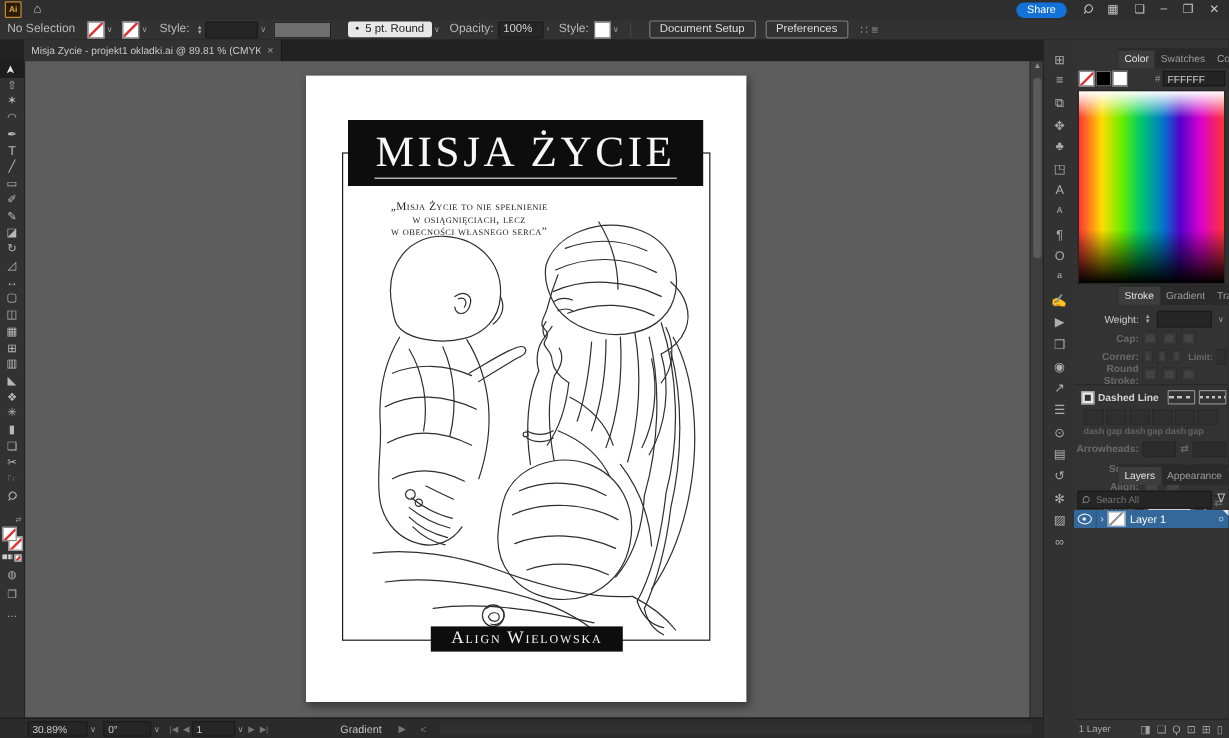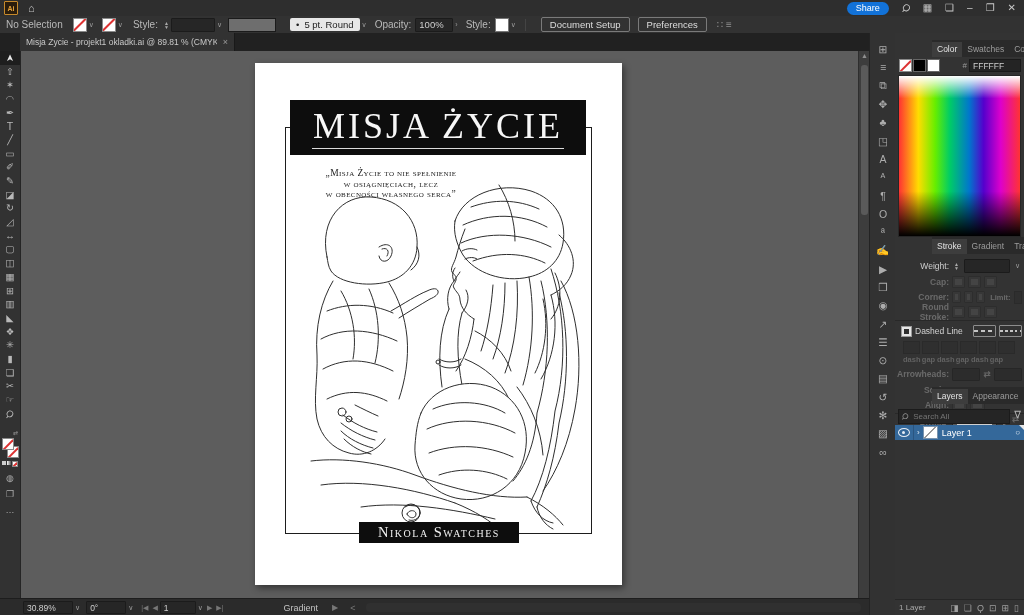--- a/index.html
+++ b/index.html
@@ -400,21 +400,21 @@
           <path d="M58,346 C100,340 150,348 192,358"></path>
           <path d="M152,342 C172,350 188,360 198,370"></path>
           <path d="M224,336 C240,344 252,354 260,364"></path>
           <circle cx="108" cy="352" r="9"></circle>
           <path d="M102,346 C108,342 116,344 117,350 C118,356 112,361 106,359"></path>
           <path d="M104,353 c2,-5 9,-4 9,0 c0,5 -7,5 -9,0"></path>
         </g>
       </svg>
 
       <div id="author-band">
-        <span>Nikola Swatches</span>
+        <span>Align Wielowska</span>
       </div>
     </div>
   </div>
 
   <div id="vscroll" class="abs">
     <div class="ar">▲</div>
     <div class="th"></div>
   </div>
 
   <div id="dock" class="abs">
@@ -549,21 +549,21 @@
     </div>
     <div class="prow dim" style="top:272px">
       <span class="plbl">Round Stroke:</span>
       <span class="mbtn"></span>
       <span class="mbtn"></span>
       <span class="mbtn"></span>
     </div>
     <div class="pdiv" style="top:287px"></div>
     <div class="prow" style="top:291px">
       <span class="chk" style="margin-left:4px"></span>
-      <span style="color:#d2d2d2;font-size:8.5px;font-weight:normal;flex:1">Dashed Line</span>
+      <span style="color:#d2d2d2;font-size:8.5px;font-weight:bold;flex:1">Dashed Line</span>
       <span class="dpre"></span>
       <span class="dpre v2"></span>
     </div>
     <div class="prow dim" style="top:307px;gap:2px;padding-left:6px">
       <span class="dfld"></span>
       <span class="dfld"></span>
       <span class="dfld"></span>
       <span class="dfld"></span>
       <span class="dfld"></span>
       <span class="dfld"></span>

